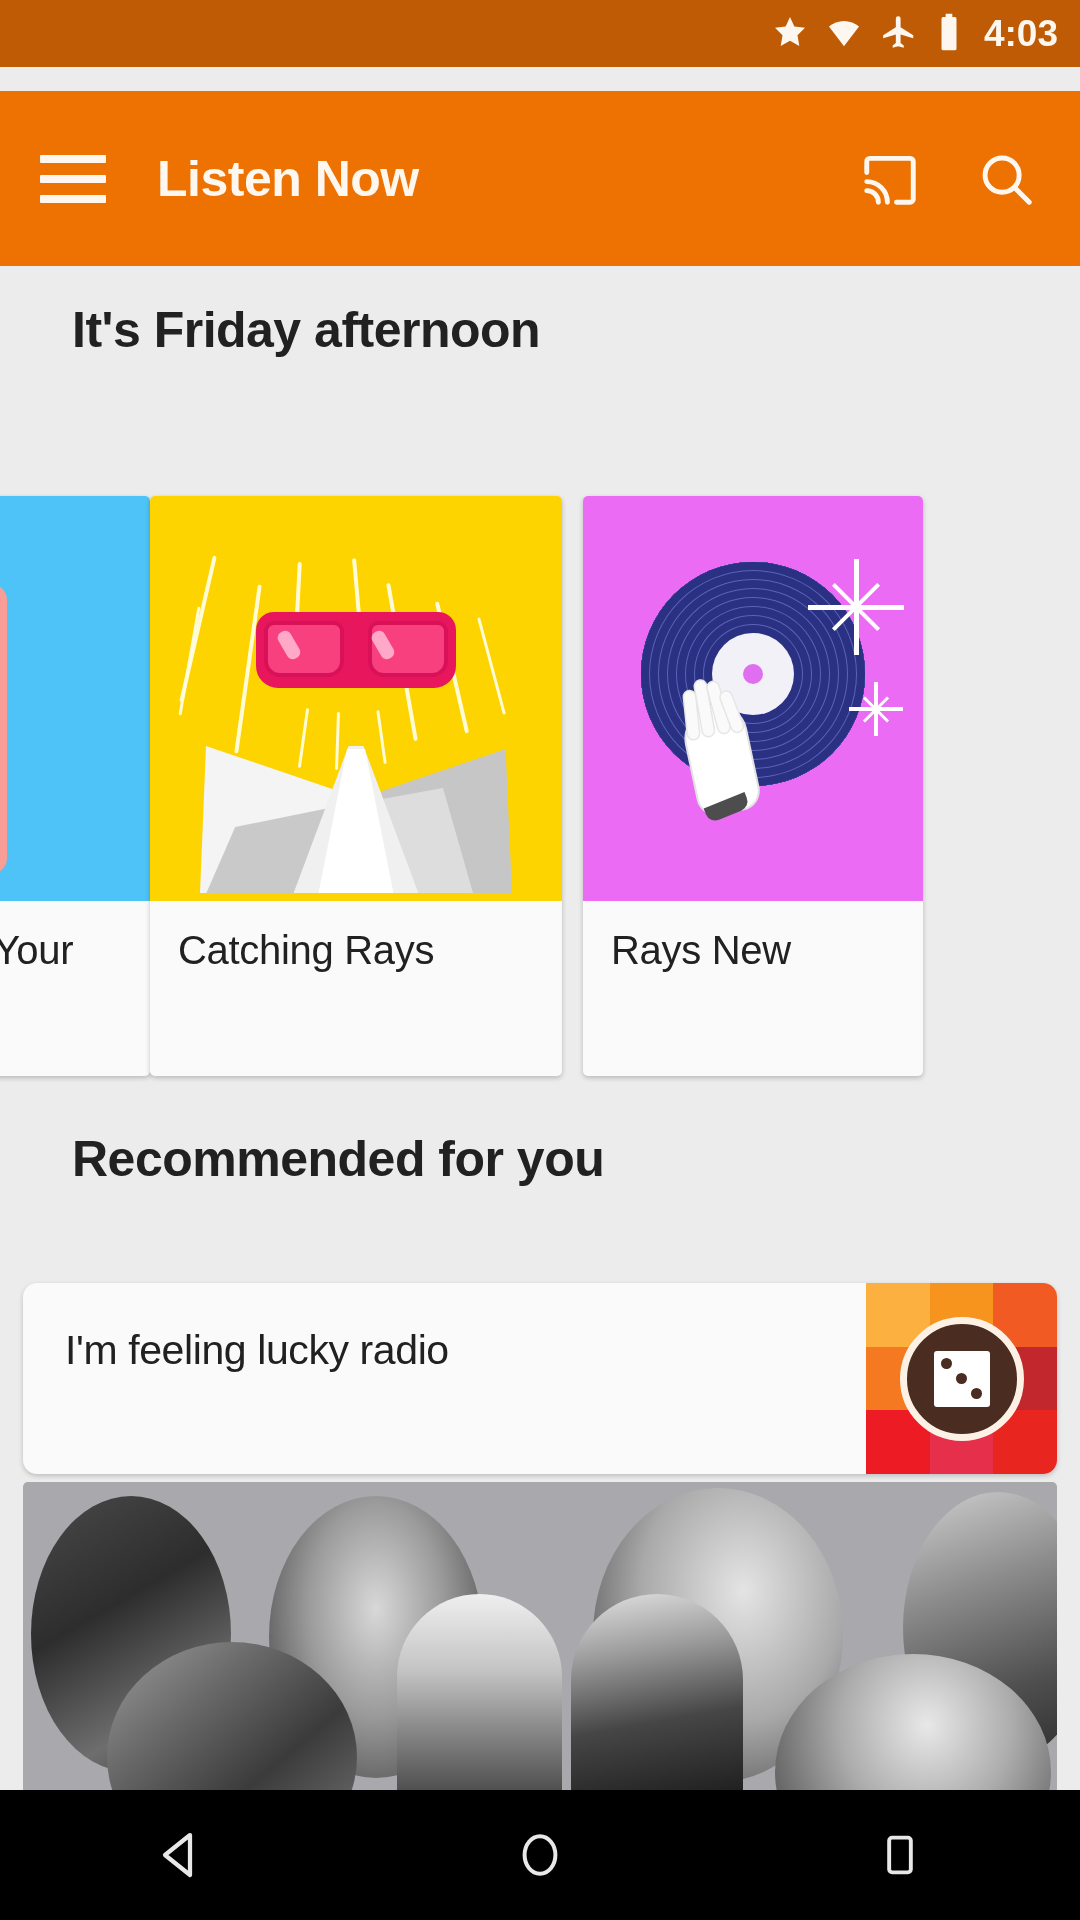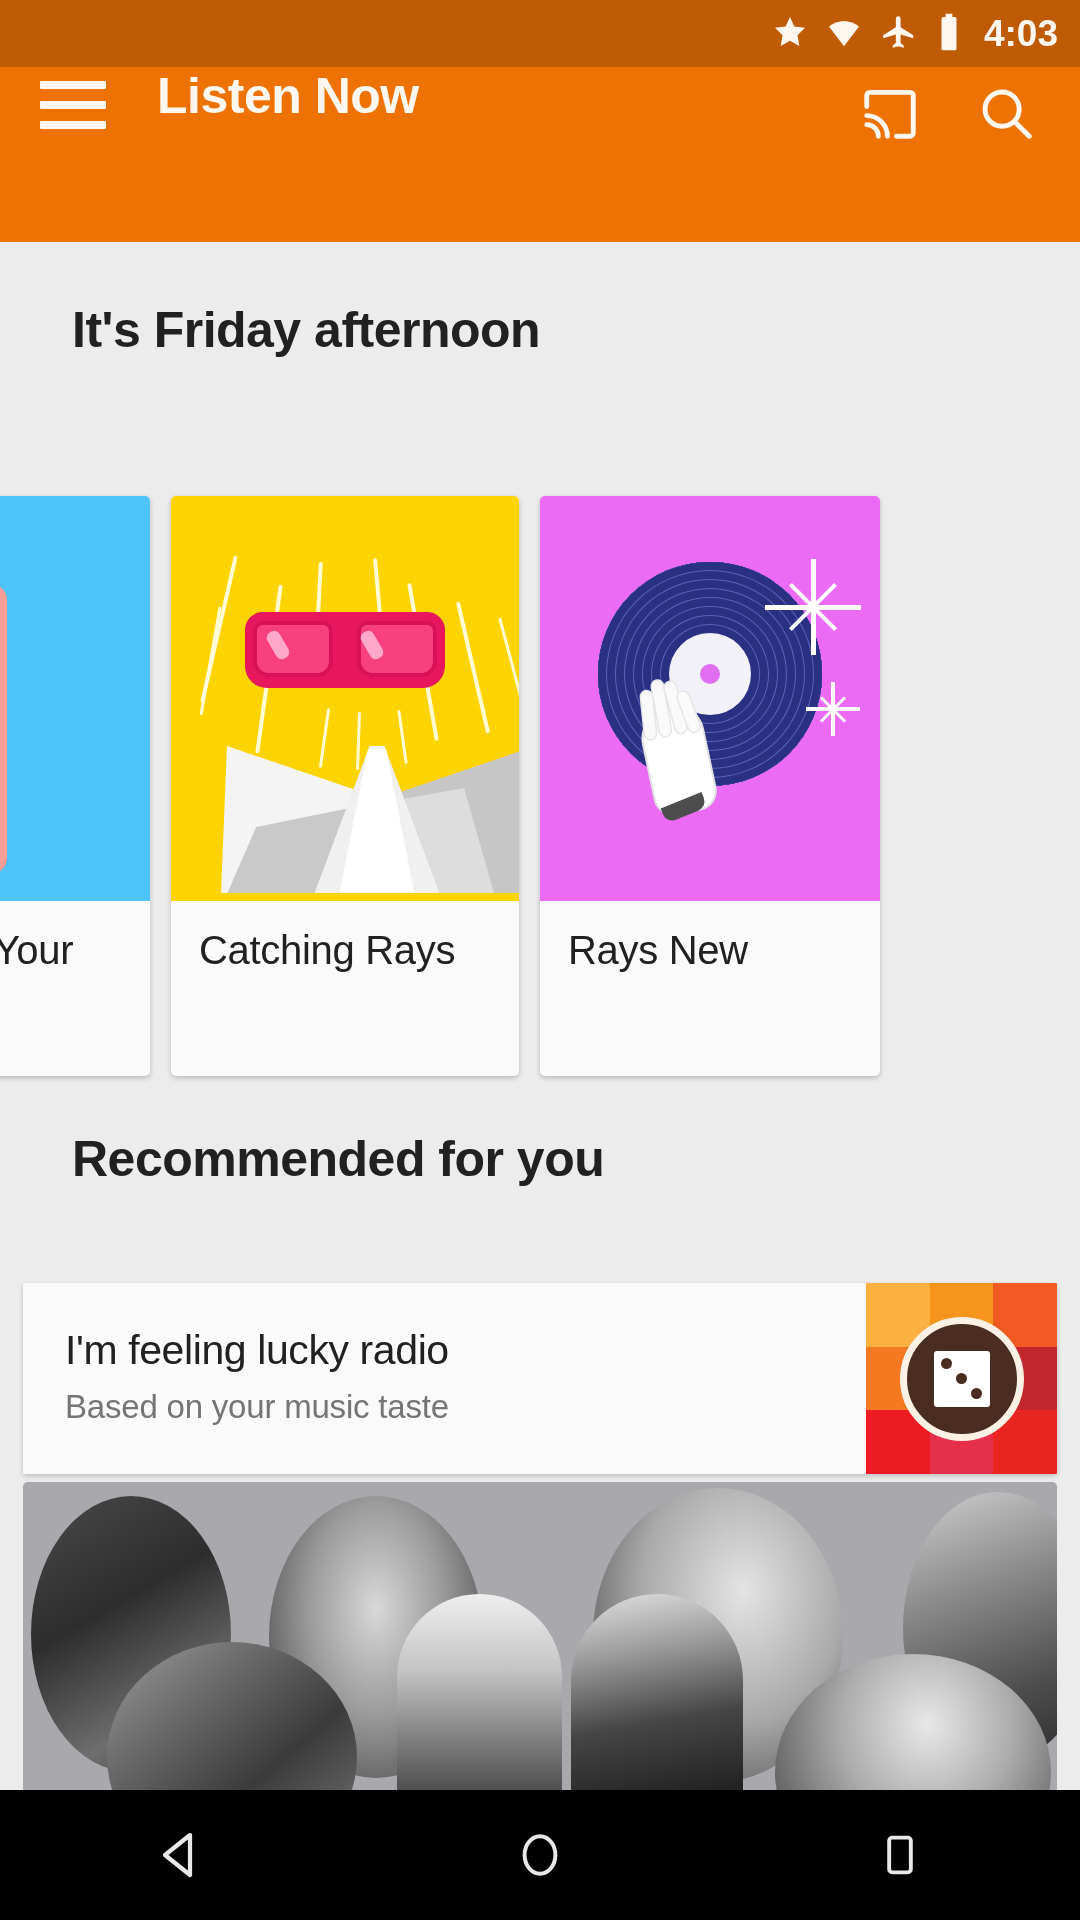--- a/index.html
+++ b/index.html
@@ -23,23 +23,23 @@
   #status-time{
     color:#fdf7ef; font-size:37px; font-weight:bold;
     letter-spacing:0px; line-height:1; margin-left:4px;
     font-family:"Liberation Sans", sans-serif;
   }
 
   
   #toolbar{
     height:175px; width:1080px;
     background:#ee7202;
-    display:flex; align-items:flex-start;
+    display:flex; align-items:center;
     padding:0 28px 0 40px;
-    position:relative; z-index:20;
+    position:relative; z-index:20;margin-top:24px;
   }
   #menu-button{
     width:76px; height:76px;
     display:flex; flex-direction:column; justify-content:center; gap:12px;
     cursor:pointer; flex:0 0 auto;
   }
   #menu-button span{
     display:block; height:8px; width:66px; background:#fdf7ef; border-radius:1px;
   }
   #toolbar-title{
@@ -94,21 +94,21 @@
   
   #card-charging{
     width:247px; height:580px;
     margin-left:-97px;
     border-radius:5px;
   }
   #card-charging .promo-art{ background:#4ec3f7; }
   #card-charging .promo-label{ padding-left:28px; }
 
   
-  #card-catching{ width:348px; height:580px; margin-left:21px; }
+  #card-catching{ width:412px; height:580px; }
   #card-catching .promo-art{ background:#fdd400; }
 
   
   #card-brandnew{ width:340px; height:580px; margin-left:21px; }
   #card-brandnew .promo-art{ background:#ec6bf5; }
 
   
   .battery-wrap{ position:absolute; left:-96px; top:60px; width:240px; height:340px; }
   .bat-shadow{
     position:absolute; left:0; top:28px; width:200px; height:290px;
@@ -223,21 +223,21 @@
     transform-origin:center;
   }
 
   
   #rec-heading{
     position:absolute; top:888px; left:72px;
     font-size:50px; font-weight:bold; color:#212121; letter-spacing:-0.5px;
   }
   #lucky-card{
     position:absolute; top:1041px; left:23px; width:1034px; height:191px;
-    background:#fafafa; border-radius:1px;
+    background:#fafafa; border-radius:14px;
     box-shadow:0 2px 5px rgba(0,0,0,0.20);
     display:flex; overflow:hidden;
   }
   #lucky-text{
     flex:1 1 auto; padding:44px 0 0 42px;
   }
   #lucky-title{
     font-size:41px; color:#212121; letter-spacing:-0.4px;
   }
   #lucky-subtitle{
@@ -421,21 +421,20 @@
         <div>Rays New</div>
       </div>
     </div>
   </div>
 
   <div id="rec-heading">Recommended for you</div>
 
   <div id="lucky-card">
     <div id="lucky-text">
       <div id="lucky-title">I'm feeling lucky radio</div>
-      <div id="lucky-subtitle">Based on your music taste</div>
     </div>
     <div id="lucky-thumb">
       <div class="sw" style="background:#fbb040"></div>
       <div class="sw" style="background:#f7941e"></div>
       <div class="sw" style="background:#f15a22"></div>
       <div class="sw" style="background:#f47920"></div>
       <div class="sw" style="background:#f26522"></div>
       <div class="sw" style="background:#c1272d"></div>
       <div class="sw" style="background:#ed1c24"></div>
       <div class="sw" style="background:#e62f4b"></div>

